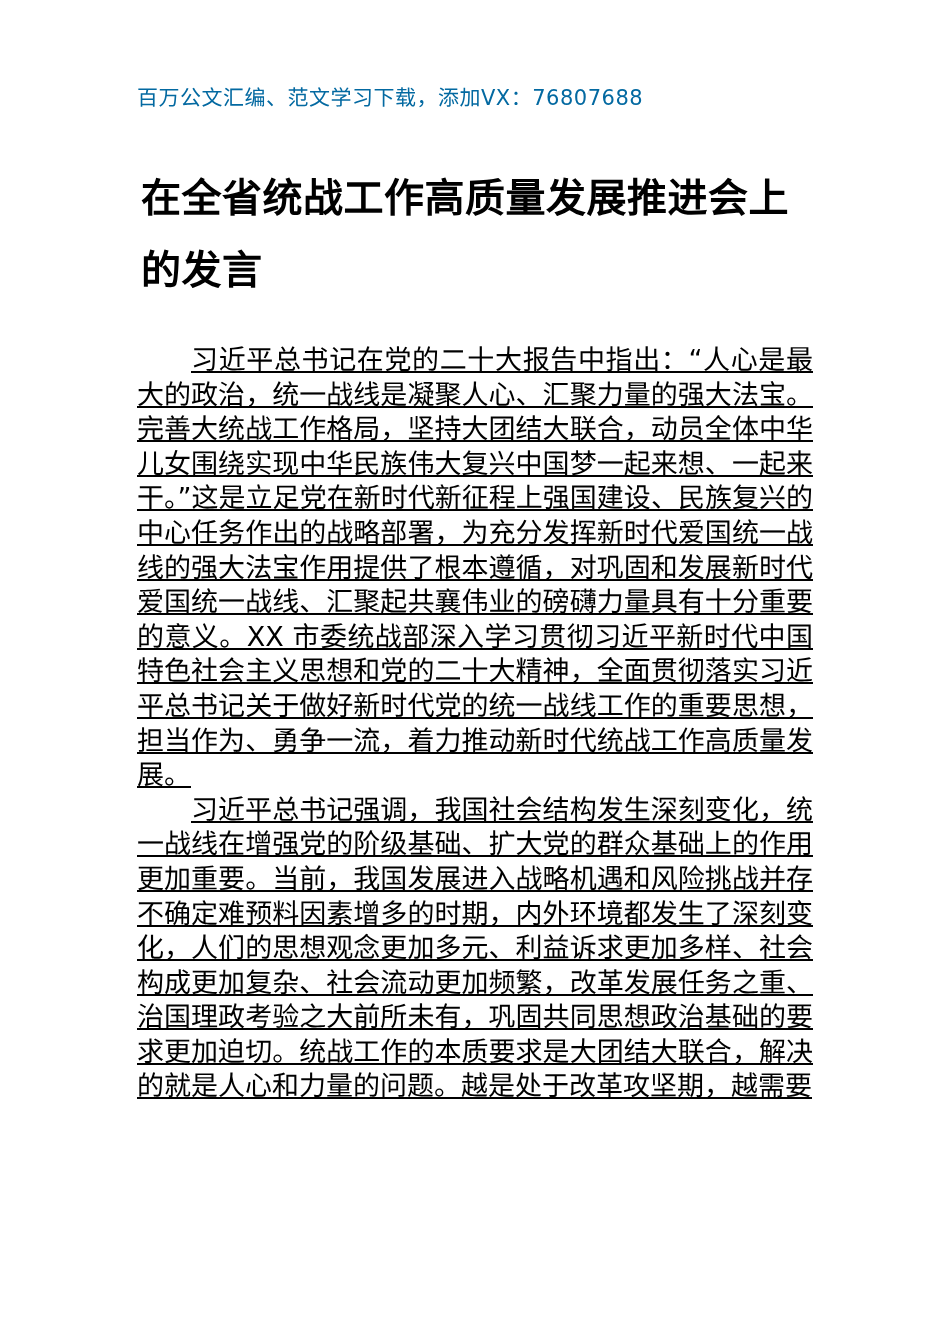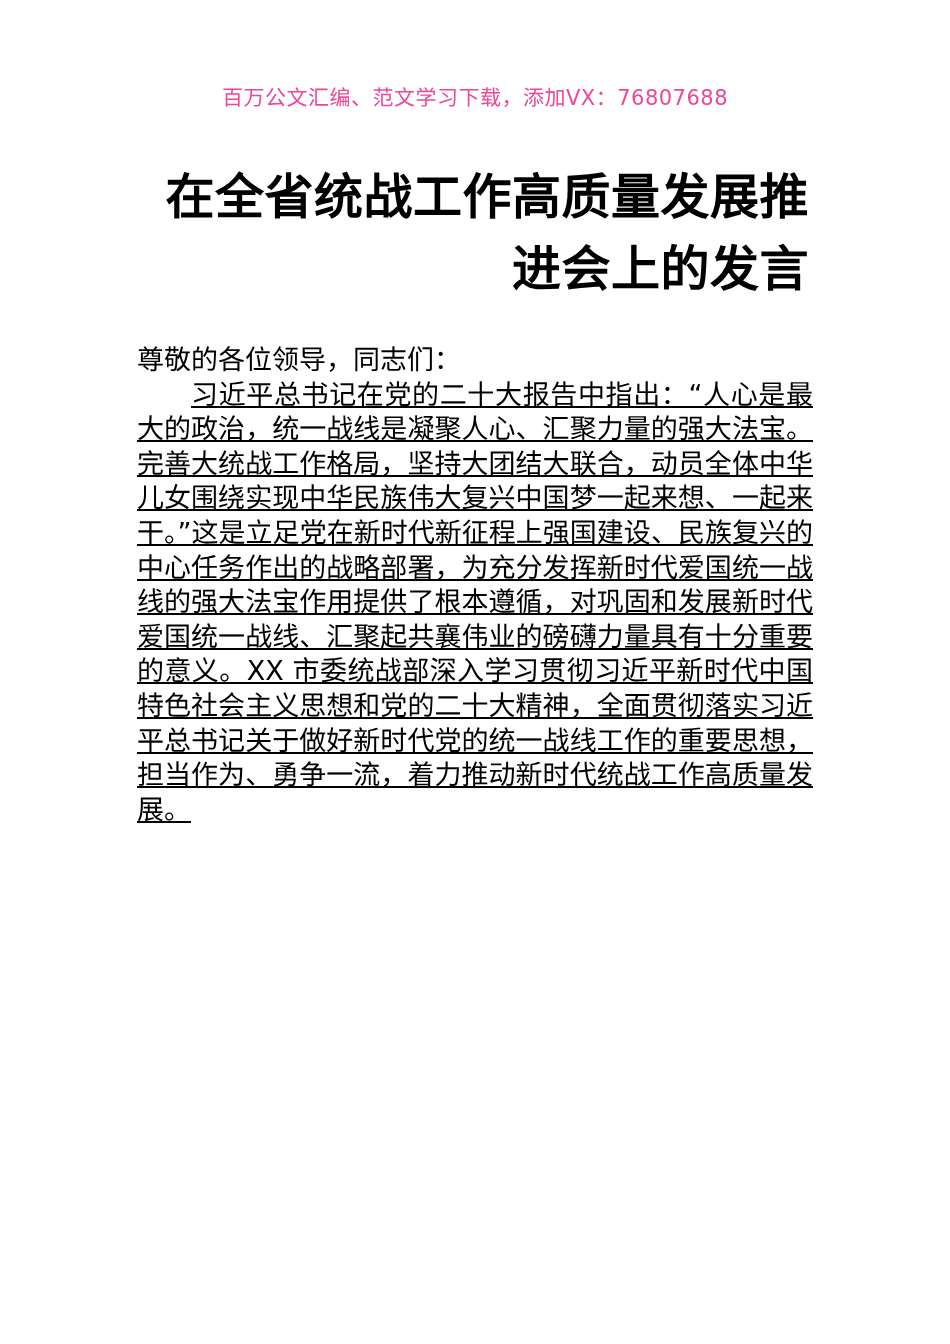--- a/index.html
+++ b/index.html
@@ -13,33 +13,32 @@
     height: 1344px;
     margin: 0 auto;
     background: #ffffff;
     box-sizing: border-box;
     padding: 84px 137px 0 137px;
     font-family: "DejaVu Sans", sans-serif;
     color: #000000;
     overflow: hidden;
   }
   .notice {
-    text-align: center;
     font-size: 21px;
     line-height: 28px;
-    color: #ec4899; 
+    color: #0369a1; 
     letter-spacing: 0.5px;
   }
   .title {
     width: 668px;
     margin: 50px auto 0 auto;
-    font-size: 49px;
+    font-size: 40px;
     font-weight: bold;
     line-height: 72px;
-    text-align: right;
+    text-align: left;
     letter-spacing: 0.5px;
   }
   .content {
     margin-top: 37px;
     font-size: 27px;
     line-height: 34.6px;
     text-align: justify;
     text-justify: inter-ideograph;
   }
   .content p {
@@ -57,20 +56,20 @@
 </head>
 <body>
 
 <div class="page">
 
   <div class="notice">百万公文汇编、范文学习下载，添加VX：76807688</div>
 
   <h1 class="title">在全省统战工作高质量发展推进会上的发言</h1>
 
   <div class="content">
-    <p class="greeting">尊敬的各位领导，同志们：</p>
 
     <p class="body indent">习近平总书记在党的二十大报告中指出：“人心是最大的政治，统一战线是凝聚人心、汇聚力量的强大法宝。完善大统战工作格局，坚持大团结大联合，动员全体中华儿女围绕实现中华民族伟大复兴中国梦一起来想、一起来干。”这是立足党在新时代新征程上强国建设、民族复兴的中心任务作出的战略部署，为充分发挥新时代爱国统一战线的强大法宝作用提供了根本遵循，对巩固和发展新时代爱国统一战线、汇聚起共襄伟业的磅礴力量具有十分重要的意义。XX 市委统战部深入学习贯彻习近平新时代中国特色社会主义思想和党的二十大精神，全面贯彻落实习近平总书记关于做好新时代党的统一战线工作的重要思想，担当作为、勇争一流，着力推动新时代统战工作高质量发展。</p>
 
 
+    <p class="body indent">习近平总书记强调，我国社会结构发生深刻变化，统一战线在增强党的阶级基础、扩大党的群众基础上的作用更加重要。当前，我国发展进入战略机遇和风险挑战并存不确定难预料因素增多的时期，内外环境都发生了深刻变化，人们的思想观念更加多元、利益诉求更加多样、社会构成更加复杂、社会流动更加频繁，改革发展任务之重、治国理政考验之大前所未有，巩固共同思想政治基础的要求更加迫切。统战工作的本质要求是大团结大联合，解决的就是人心和力量的问题。越是处于改革攻坚期，越需要</p>
   </div>
 
 </div>
 
 </body></html>

